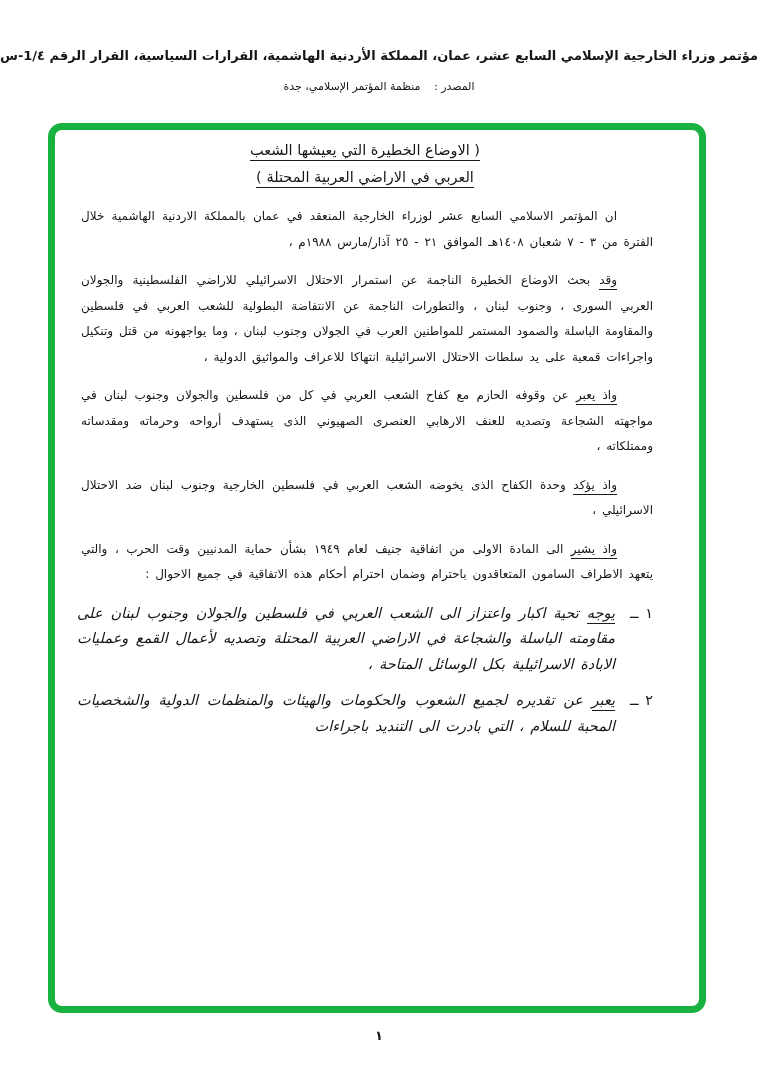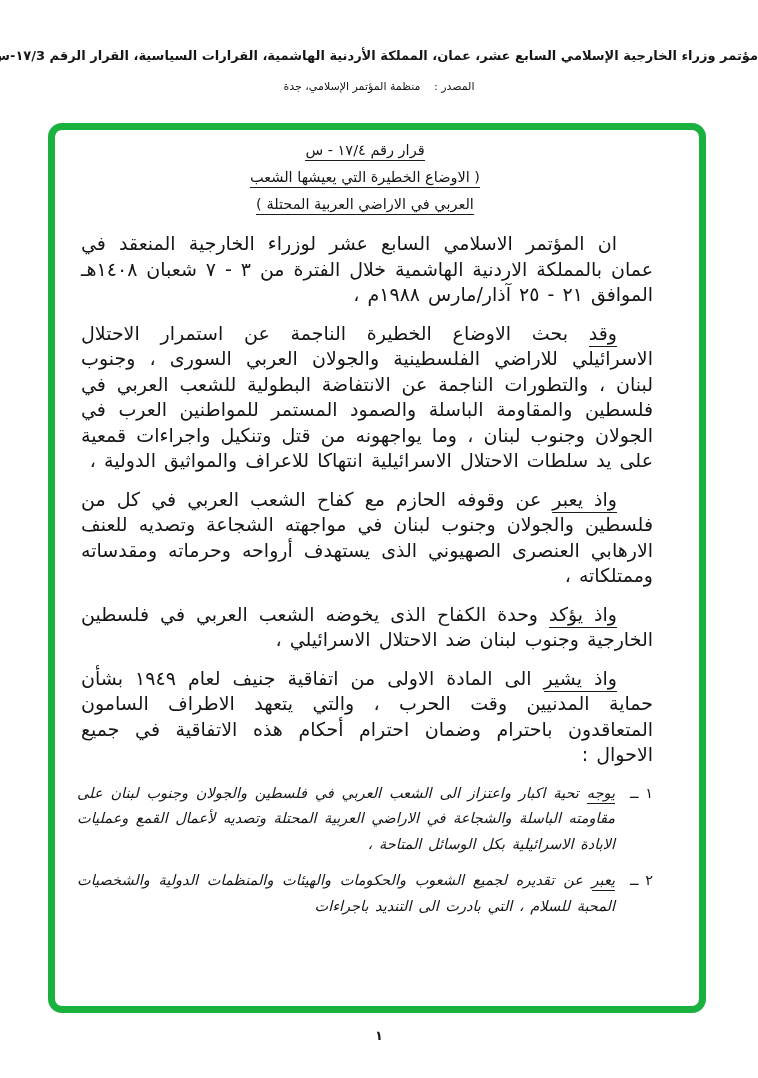--- a/index.html
+++ b/index.html
@@ -57,21 +57,21 @@
     line-height: 25px;
     margin: 0 0 14px 0;
   }
   .res-title .tline { display: block; margin-bottom: 2px; }
   .u {
     border-bottom: 1.5px solid #1c1c1c;
     padding-bottom: 2px;
   }
   .para {
     margin: 0 0 13px 4px;
-    font-size: 19px;
+    font-size: 12px;
     line-height: 25.5px;
     text-align: justify;
     text-indent: 36px;
     word-spacing: 2px;
   }
   .item {
     display: flex;
     margin: 0 0 11px 0;
     font-size: 14.5px;
     line-height: 25.5px;
@@ -94,31 +94,30 @@
     text-align: center;
     font-size: 13px;
     font-weight: bold;
   }
 </style>
 </head>
 <body>
 
 <div class="page">
 
-  <div class="header-citation">مؤتمر وزراء الخارجية الإسلامي السابع عشر، عمان، المملكة الأردنية الهاشمية، القرارات السياسية، القرار الرقم ١٧/3-س</div>
+  <div class="header-citation">مؤتمر وزراء الخارجية الإسلامي السابع عشر، عمان، المملكة الأردنية الهاشمية، القرارات السياسية، القرار الرقم 1/٤-س</div>
 
   <div class="header-source">
     <span class="src-label">المصدر :</span>
     <span>منظمة المؤتمر الإسلامي، جدة</span>
   </div>
 
   <div class="doc-frame">
 
     <div class="res-title">
-      <span class="tline"><span class="u">قرار رقم ١٧/٤ - س</span></span>
       <span class="tline"><span class="u">( الاوضاع الخطيرة التي يعيشها الشعب</span></span>
       <span class="tline"><span class="u">العربي في الاراضي العربية المحتلة )</span></span>
     </div>
 
     <p class="para"><span>ان المؤتمر الاسلامي السابع عشر لوزراء الخارجية المنعقد في عمان بالمملكة الاردنية الهاشمية خلال الفترة من ٣ - ٧ شعبان ١٤٠٨هـ الموافق ٢١ - ٢٥ آذار/مارس ١٩٨٨م ،</span></p>
 
     <p class="para"><span class="u">وقد</span><span> بحث الاوضاع الخطيرة الناجمة عن استمرار الاحتلال الاسرائيلي للاراضي الفلسطينية والجولان العربي السورى ، وجنوب لبنان ، والتطورات الناجمة عن الانتفاضة البطولية للشعب العربي في فلسطين والمقاومة الباسلة والصمود المستمر للمواطنين العرب في الجولان وجنوب لبنان ، وما يواجهونه من قتل وتنكيل واجراءات قمعية على يد سلطات الاحتلال الاسرائيلية انتهاكا للاعراف والمواثيق الدولية ،</span></p>
 
     <p class="para"><span class="u">واذ يعبر</span><span> عن وقوفه الحازم مع كفاح الشعب العربي في كل من فلسطين والجولان وجنوب لبنان في مواجهته الشجاعة وتصديه للعنف الارهابي العنصرى الصهيوني الذى يستهدف أرواحه وحرماته ومقدساته وممتلكاته ،</span></p>
 

